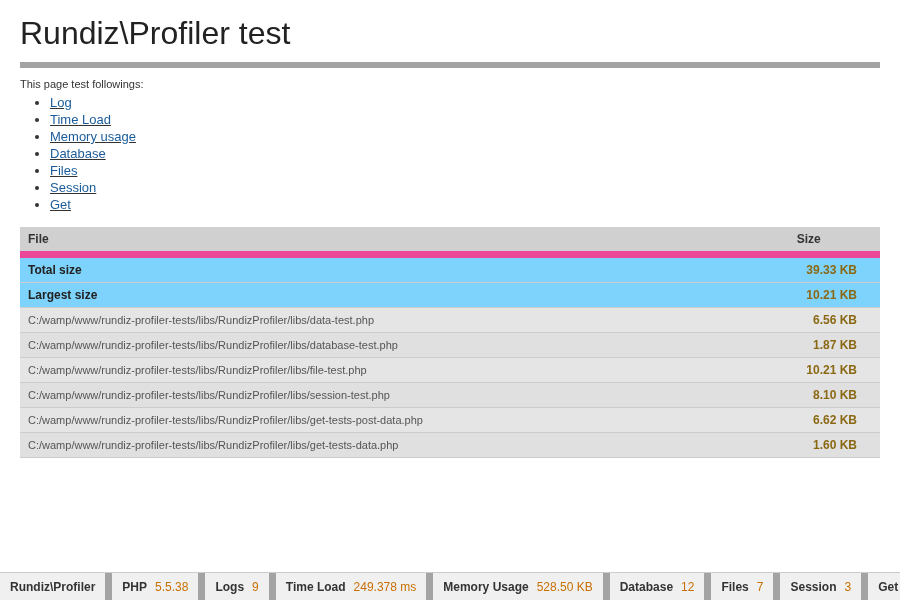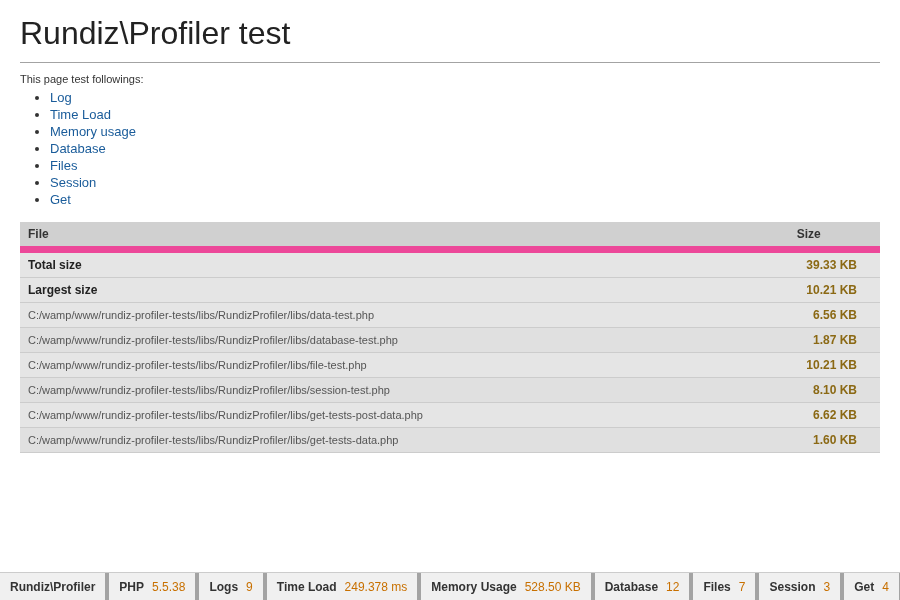--- a/index.html
+++ b/index.html
@@ -21,37 +21,38 @@
       overflow-y: auto;
       padding: 15px 20px 10px 20px;
     }
 
     h1 {
       font-size: 32px;
       font-weight: normal;
       color: #222;
       margin-bottom: 10px;
       padding-bottom: 10px;
-      border-bottom: 1px solid #a3a3a3;
+      border-bottom: 6px solid #a3a3a3;
     }
 
     .intro-text {
       font-size: 11px;
       color: #333;
       margin-bottom: 5px;
     }
 
     .feature-list {
       list-style: disc;
       padding-left: 30px;
       margin-bottom: 15px;
     }
 
     .feature-list li {
       margin: 2px 0;
+      text-decoration: underline;
     }
 
     .feature-list a {
       color: #1a5c9a;
       text-decoration: none;
     }
 
     
     .file-table {
       width: 100%;
@@ -77,21 +78,21 @@
     .file-table tbody tr {
       background: #e5e5e5;
       border-bottom: 1px solid #ccc;
     }
 
     .file-table tbody tr:nth-child(even) {
       background: #e0e0e0;
     }
 
     .file-table tbody tr.summary-row {
-      background: #e5e5e5;
+      background: #7dd3fc;
     }
 
     .file-table td {
       padding: 5px 8px;
     }
 
     .file-table td.size-val {
       text-align: right;
       padding-right: 23px;
       color: #8b6914;
@@ -127,21 +128,21 @@
       display: flex;
       align-items: stretch;
       flex-shrink: 0;
     }
 
     .bar-item {
       display: flex;
       align-items: center;
       padding: 0 10px;
       font-size: 12px;
-      border-right: 4px solid #a3a3a3;
+      border-right: 7px solid #a3a3a3;
       cursor: pointer;
       white-space: nowrap;
     }
 
     .bar-item .bar-label {
       font-weight: bold;
       color: #333;
     }
 
     .bar-item .bar-value {

